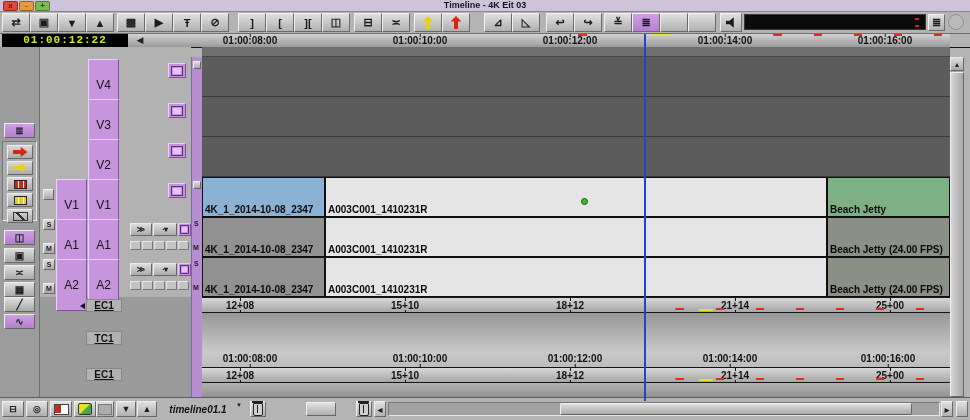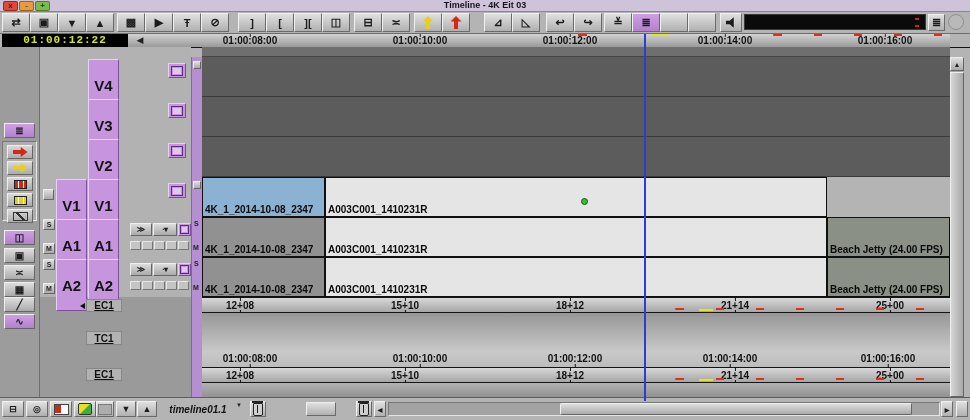--- a/index.html
+++ b/index.html
@@ -44,21 +44,21 @@
   .hdrbg{position:absolute;left:40px;width:151px;top:0;bottom:0;background:#b2b2b2;}
   .hdrdark{position:absolute;left:40px;width:151px;top:250px;bottom:0;background:#9a9a9a;}
   .strip{position:absolute;left:191px;width:11px;top:10px;bottom:0;background:#b68fd2;border-left:1px solid #8a63a6;box-sizing:border-box;}
   .vscroll{position:absolute;left:950px;width:14px;top:10px;bottom:0;background:#a6a6a6;}
   .vthumb{position:absolute;left:950px;width:14px;top:25px;bottom:1px;background:linear-gradient(90deg,#d6d6d6,#a8a8a8);border:1px solid;border-color:#eee #666 #666 #eee;box-sizing:border-box;}
   .vup{position:absolute;left:950px;top:10px;width:14px;height:14px;font-size:7px;line-height:14px;text-align:center;color:#222;
        background:linear-gradient(#ddd,#aaa);border:1px solid;border-color:#eee #666 #666 #eee;box-sizing:border-box;}
   .vdark{position:absolute;left:202px;width:748px;height:40px;background:#5c5c5c;border-bottom:1px solid #3a3a3a;box-sizing:border-box;}
   .spacer{position:absolute;left:202px;top:0;width:748px;height:10px;background:#6f6f6f;border-bottom:1px solid #454545;box-sizing:border-box;}
   .tkbtn{position:absolute;width:31px;height:52px;background:#c795de;border:1px solid;border-color:#e6d2f2 #7c4f9a #7c4f9a #e6d2f2;
-         box-sizing:border-box;font-size:15px;font-weight:bold;color:#141414;display:flex;align-items:center;justify-content:center;}
+         box-sizing:border-box;font-size:12px;font-weight:normal;color:#141414;display:flex;align-items:center;justify-content:center;}
   .minibtn{position:absolute;background:linear-gradient(#ddd,#aaa);border:1px solid;border-color:#eee #666 #666 #eee;box-sizing:border-box;
            font-size:7px;font-weight:bold;color:#222;display:flex;align-items:center;justify-content:center;padding:0;}
   .monbtn{position:absolute;width:18px;height:15px;background:#c795de;border:1px solid;border-color:#e6d2f2 #7c4f9a #7c4f9a #e6d2f2;
           box-sizing:border-box;display:flex;align-items:center;justify-content:center;}
   .monglyph{width:10px;height:8px;border:1px solid #5a2f78;background:#e3c4f2;box-shadow:inset 0 0 0 1px #c795de;}
   .corner{position:absolute;right:1px;bottom:1px;width:0;height:0;border-right:5px solid #111;border-top:3px solid transparent;border-bottom:3px solid transparent;}
   .smletter{position:absolute;font-size:7px;font-weight:bold;color:#222;line-height:8px;}
   .mbox{position:absolute;width:11px;height:9px;background:#c4c4c4;border:1px solid;border-color:#e8e8e8 #777 #777 #e8e8e8;box-sizing:border-box;}
   .reclbl{position:absolute;left:86px;width:36px;background:#b2b2b2;border:1px solid #878787;box-sizing:border-box;
           font-size:10px;font-weight:bold;color:#111;display:flex;align-items:center;justify-content:center;text-decoration:underline;}
@@ -336,20 +336,23 @@
 
     <div class="clip c-blue" style="left:202px;top:130px;width:123px">
         <span class="clbl">4K_1_2014-10-08_2347</span>
       </div>
     <div class="clip c-pink" style="left:325px;top:130px;width:320px">
         <span class="clbl">A003C001_1410231R</span>
       </div>
     <div class="clip c-pink" style="left:645px;top:130px;width:182px">
         <span class="clbl"></span>
       </div>
+    <div class="clip c-green" style="left:827px;top:130px;width:123px">
+        <span class="clbl">Beach Jetty</span>
+      </div>
     <div class="marker" style="left:581px;top:151px"></div>
 
     <div class="clip c-gray" style="left:202px;top:170px;width:123px">
         <span class="clbl">4K_1_2014-10-08_2347</span>
       </div>
     <div class="clip c-pink" style="left:325px;top:170px;width:502px">
         <span class="clbl">A003C001_1410231R</span>
       </div>
     <div class="clip c-bgray" style="left:827px;top:170px;width:123px">
         <span class="clbl">Beach Jetty (24.00 FPS)</span>

